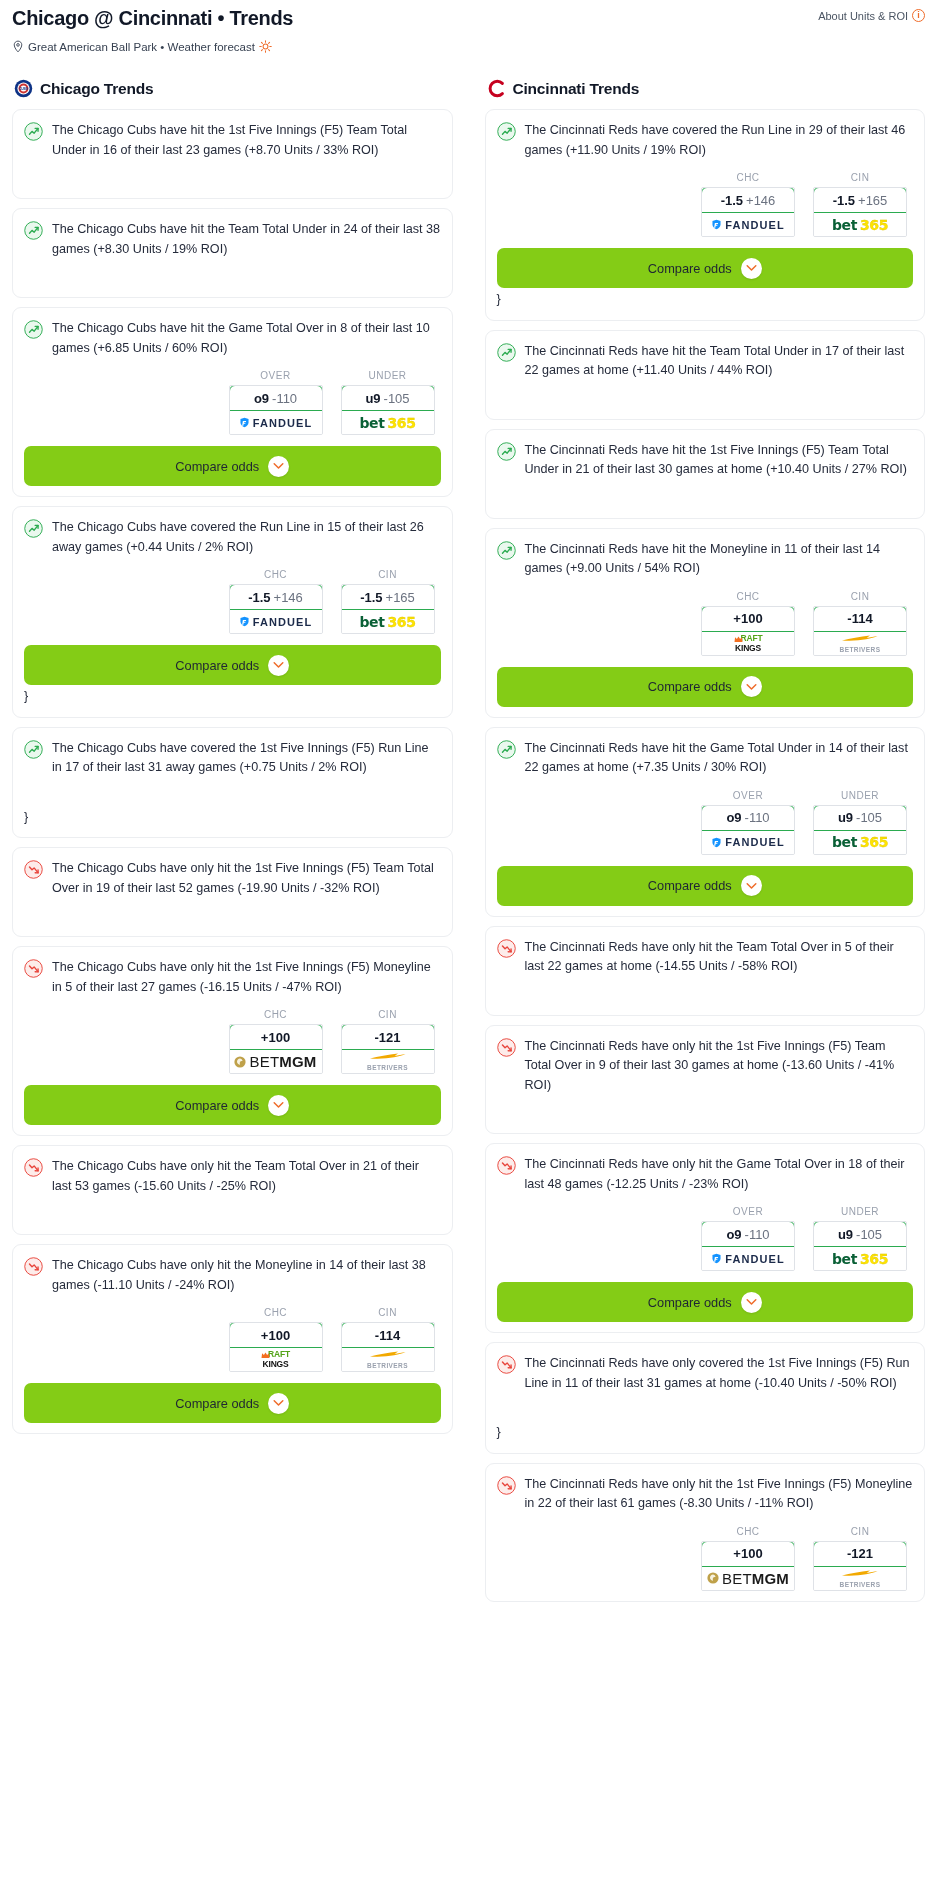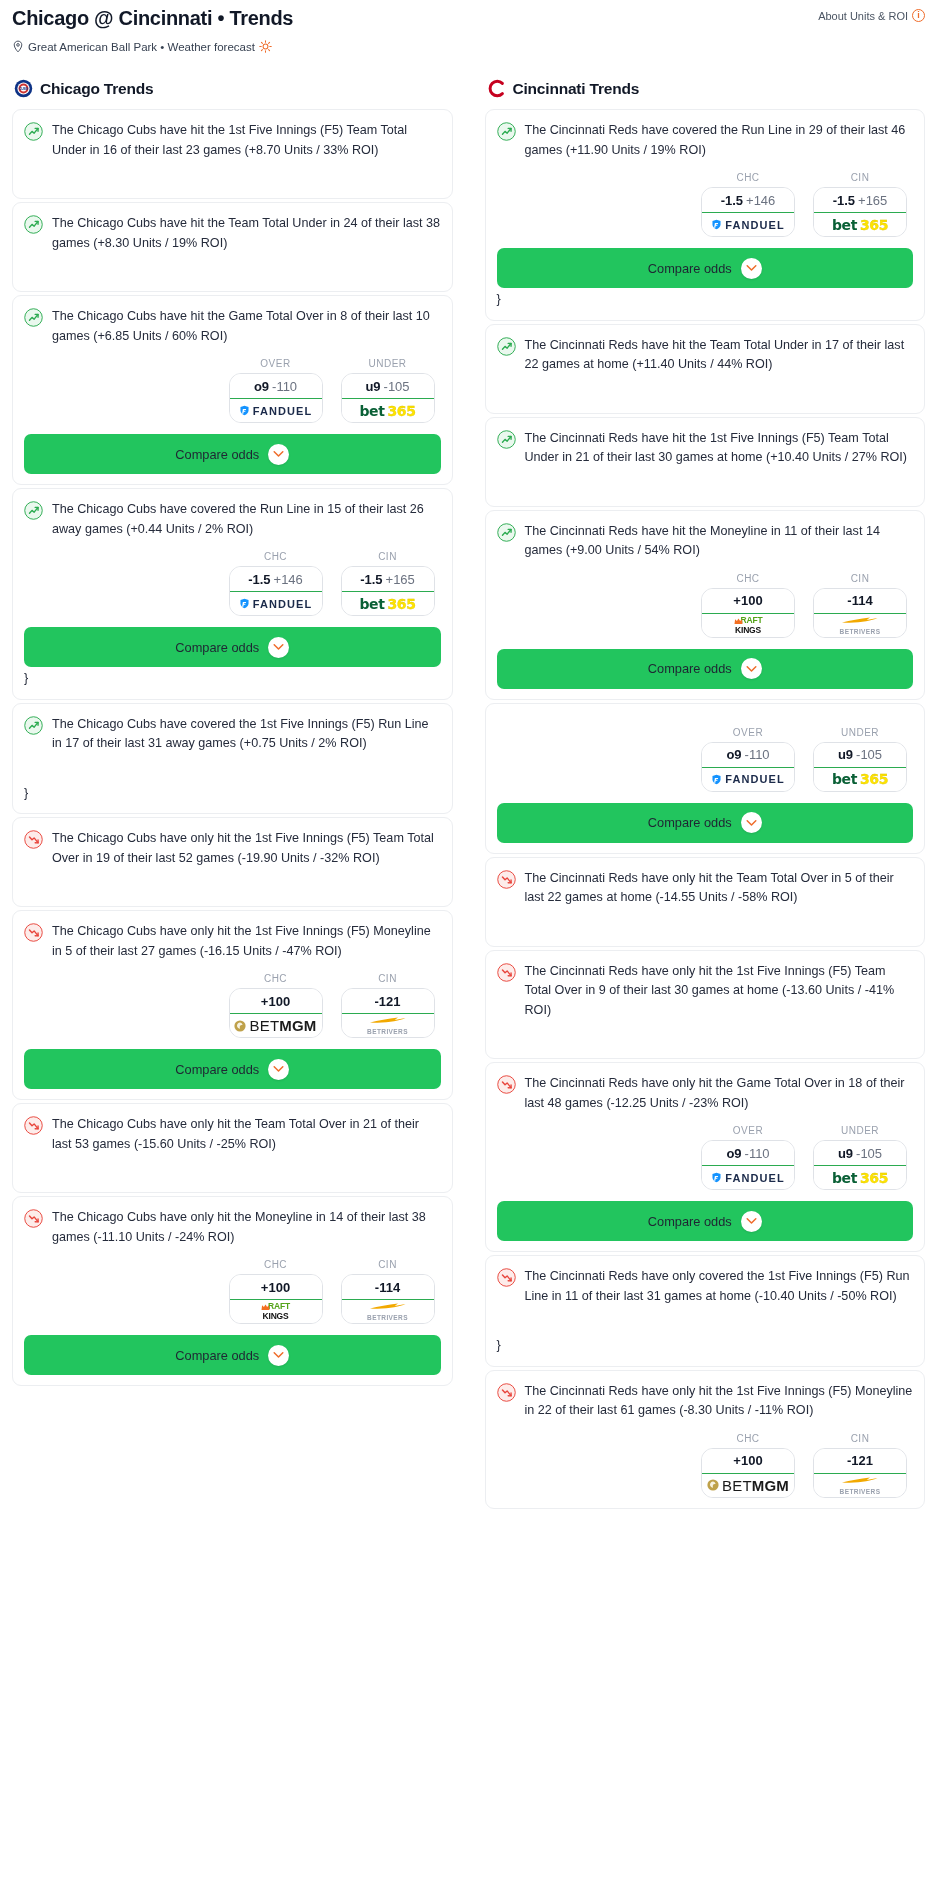--- a/index.html
+++ b/index.html
@@ -86,21 +86,21 @@
     letter-spacing: -0.2px;
   }
   .team-logo { flex: 0 0 auto; display: block; }
 
   
   .trend-card {
     border: 1px solid #eceef1;
     border-radius: 9px;
     background: #fff;
     padding: 11px 11px 10px 11px;
-    margin-bottom: 3px;
+    margin-bottom: 9px;
   }
   .trend-top {
     display: flex;
     gap: 9px;
     align-items: flex-start;
   }
   .trend-icon { flex: 0 0 auto; margin-top: 1px; }
   .trend-text {
     font-size: 12.6px;
     line-height: 1.55;
@@ -126,21 +126,21 @@
   .odds-col { width: 94px; }
   .odds-label {
     text-align: center;
     font-size: 10px;
     letter-spacing: 0.5px;
     color: #9aa1ae;
     margin-bottom: 4px;
   }
   .odds-box {
     border: 1px solid #dfe2e7;
-    border-radius: 12px;
+    border-radius: 2px;
     overflow: hidden;
     background: #fff;
   }
   .odds-price {
     border: 1px solid #2bab50;
     border-radius: 6px 6px 0 0;
     margin: -1px -1px 0 -1px;
     height: 26px;
     display: flex;
     align-items: center;
@@ -175,21 +175,21 @@
   .dk-top { font-size: 8.5px; font-weight: 800; color: #53a318; letter-spacing: -0.2px; }
   .dk-bot { font-size: 8.5px; font-weight: 800; color: #111; letter-spacing: -0.2px; }
   .dk-crown { position: relative; top: 1px; margin-right: -2px; }
   .bk-rivers { display:flex; flex-direction: column; align-items:center; }
   .rv-bolt { display:block; }
   .rv-text { font-size: 6.5px; font-weight: 700; letter-spacing: 0.4px; color: #9aa1ae; margin-top: 1px; }
 
   
   .compare-btn {
     margin-top: 11px;
-    background: #22c55e;
+    background: #84cc16;
     border-radius: 7px;
     height: 40px;
     display: flex;
     align-items: center;
     justify-content: center;
     gap: 9px;
     cursor: pointer;
   }
   .compare-label { font-size: 12.8px; color: #1f2633; font-weight: 400; }
   .chev-circle {
@@ -658,20 +658,29 @@
         <div class="compare-btn">
       <span class="compare-label">Compare odds</span>
           <span class="chev-circle">
     <svg width="11" height="8" viewBox="0 0 11 8">
               <path d="M1.2 1.8 L5.5 6 L9.8 1.8" fill="none" stroke="#ef6c2b" stroke-width="1.5" stroke-linecap="round" stroke-linejoin="round"></path>
             </svg>
           </span>
     </div>
       </div>
       <div class="trend-card">
+    <div class="trend-top">
+      <span class="trend-icon">
+    <svg width="19" height="19" viewBox="0 0 18 18">
+      <circle cx="9" cy="9" r="8.3" fill="#eaf8ee" stroke="#2bab50" stroke-width="0.9"></circle>
+              <path d="M5.2 11.6 L7.6 8.9 L9.6 10.6 L13.2 6.2" fill="none" stroke="#2bab50" stroke-width="1.3" stroke-linecap="round" stroke-linejoin="round"></path>
+              <path d="M10.6 6.1 L13.4 6.0 L13.3 8.8" fill="none" stroke="#2bab50" stroke-width="1.3" stroke-linecap="round" stroke-linejoin="round"></path>
+    </svg></span>
+      <div class="trend-text">The Cincinnati Reds have hit the Game Total Under in 14 of their last 22 games at home (+7.35 Units / 30% ROI)</div>
+    </div>
         <div class="odds-wrap">
           <div class="odds-col">
       <div class="odds-label">OVER</div>
       <div class="odds-box">
         <div class="odds-price">
           <span>o9</span>
           <span class="sub">-110</span>
         </div>
         <div class="book-cell">
                 <span class="bk bk-fanduel">

